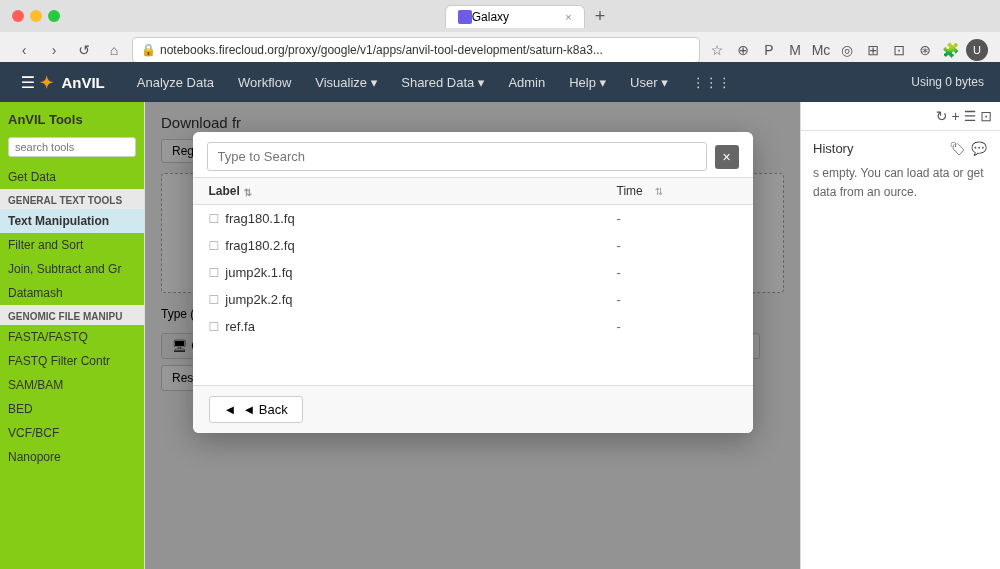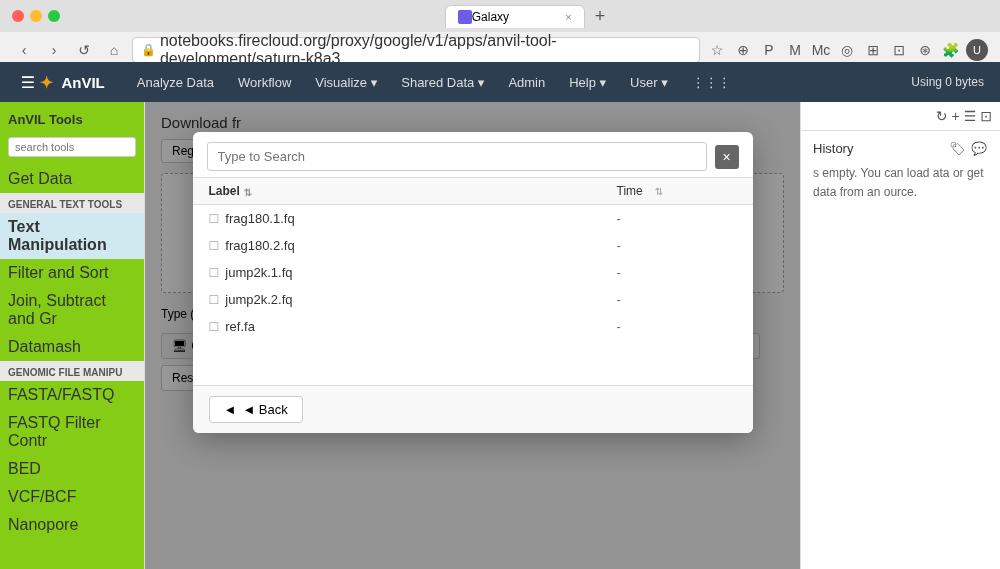--- a/index.html
+++ b/index.html
@@ -14,21 +14,21 @@
     .tl-yellow { background: #febc2e; }
     .tl-green { background: #28c840; }
     .tab { background: #fff; border: 1px solid #ccc; border-bottom: none; border-radius: 6px 6px 0 0; padding: 4px 12px; font-size: 12px; display: flex; align-items: center; min-width: 140px; }
     .tab-favicon { width: 14px; height: 14px; background: #6c5ce7; border-radius: 2px; display: inline-block; }
     .tab-close { margin-left: auto; color: #888; cursor: pointer; font-size: 11px; }
     .tab-new { background: transparent; border: none; color: #555; font-size: 18px; cursor: pointer; margin-left: 4px; padding: 0 6px; }
 
     .browser-toolbar { display: flex; align-items: center; height: 36px; padding: 0 12px; gap: 6px; background: #f0f0f0; border-bottom: 1px solid #ccc; }
     .nav-btn { background: none; border: none; color: #555; font-size: 14px; cursor: pointer; width: 24px; height: 24px; display: flex; align-items: center; justify-content: center; border-radius: 4px; }
     .address-bar { flex: 1; height: 26px; border: 1px solid #ccc; border-radius: 4px; padding: 0 8px; font-size: 12px; background: #fff; display: flex; align-items: center; gap: 4px; }
-    .address-text { font-size: 16px; color: #333; }
+    .address-text { font-size: 12px; color: #333; }
     .toolbar-icons { display: flex; gap: 4px; align-items: center; }
     .toolbar-icon { font-size: 14px; color: #555; cursor: pointer; width: 22px; height: 22px; display: flex; align-items: center; justify-content: center; }
 
     
     .app { display: flex; flex-direction: column; height: 507px; background: #fff; }
 
     
     .top-nav { background: #2c3e50; color: #fff; height: 40px; display: flex; align-items: center; padding: 0 16px; gap: 0; position: relative; }
     .nav-brand { display: flex; align-items: center; gap: 8px; color: #fff; font-weight: bold; font-size: 15px; margin-right: 20px; }
     .nav-brand-icon { color: #f39c12; font-size: 16px; }
@@ -38,21 +38,21 @@
 
     
     .main-content { display: flex; flex: 1; overflow: hidden; }
 
     
     .sidebar { width: 145px; background: #84cc16; border-right: 1px solid #ddd; overflow-y: auto; flex-shrink: 0; }
     .sidebar-header { padding: 10px 8px 6px; font-weight: bold; font-size: 13px; color: #333; }
     .sidebar-search { padding: 4px 8px 8px; }
     .sidebar-search input { width: 100%; border: 1px solid #ccc; border-radius: 3px; padding: 3px 6px; font-size: 11px; }
     .sidebar-section-label { padding: 6px 8px 3px; font-size: 10px; font-weight: bold; color: #555; background: #e8e8e8; text-transform: uppercase; }
-    .sidebar-item { padding: 5px 8px; font-size: 16px; color: #333; cursor: pointer; }
+    .sidebar-item { padding: 5px 8px; font-size: 12px; color: #333; cursor: pointer; }
     .sidebar-item.active { background: #d0e8f0; font-weight: bold; }
 
     
     .content-area { flex: 1; background: #f5f5f5; overflow: hidden; position: relative; }
 
     
     .right-panel { width: 200px; background: #fff; border-left: 1px solid #ddd; flex-shrink: 0; }
 
     
     .modal-overlay { position: absolute; top: 0; left: 0; right: 0; bottom: 0; background: rgba(0,0,0,0.4); display: flex; align-items: flex-start; justify-content: center; z-index: 100; padding-top: 30px; }
@@ -135,20 +135,21 @@
       </div>
       <div class="sidebar-item">Get Data</div>
       <div class="sidebar-section-label">GENERAL TEXT TOOLS</div>
       <div class="sidebar-item active">Text Manipulation</div>
       <div class="sidebar-item">Filter and Sort</div>
       <div class="sidebar-item">Join, Subtract and Gr</div>
       <div class="sidebar-item">Datamash</div>
       <div class="sidebar-section-label">GENOMIC FILE MANIPU</div>
       <div class="sidebar-item">FASTA/FASTQ</div>
       <div class="sidebar-item">FASTQ Filter Contr</div>
+      <div class="sidebar-item">SAM/BAM</div>
       <div class="sidebar-item">BED</div>
       <div class="sidebar-item">VCF/BCF</div>
       <div class="sidebar-item">Nanopore</div>
     </div>
 
     <div class="content-area">
 
       <div style="padding: 12px 16px;">
         <div style="font-size:15px;color:#333;margin-bottom:8px;">Download fr</div>
         <div style="display:flex;gap:4px;margin-bottom:10px;">

